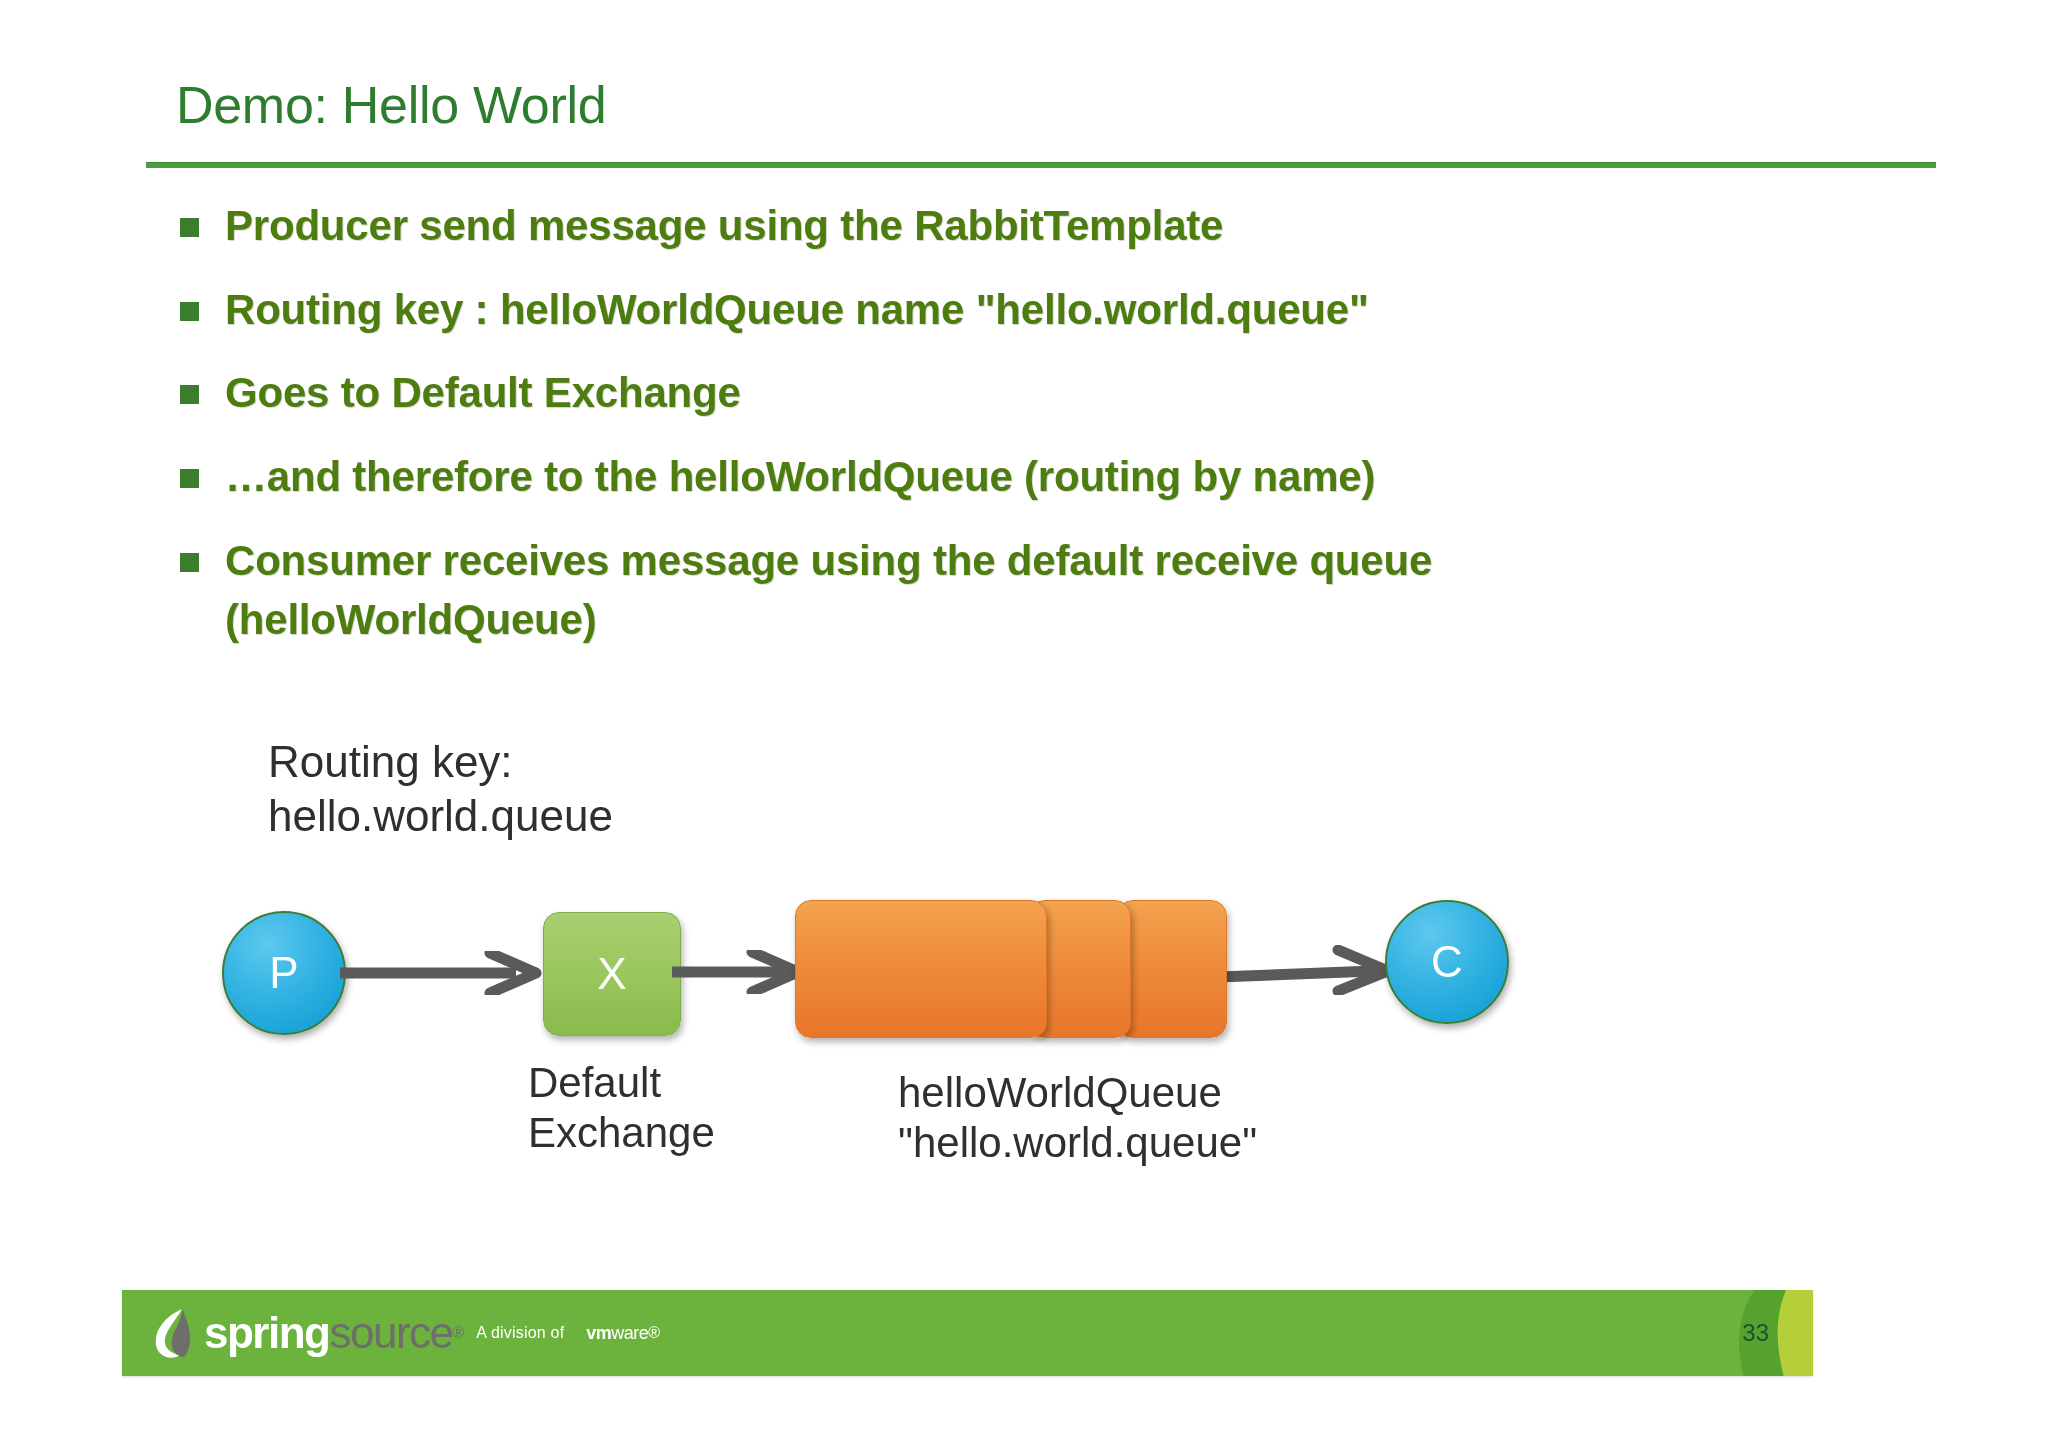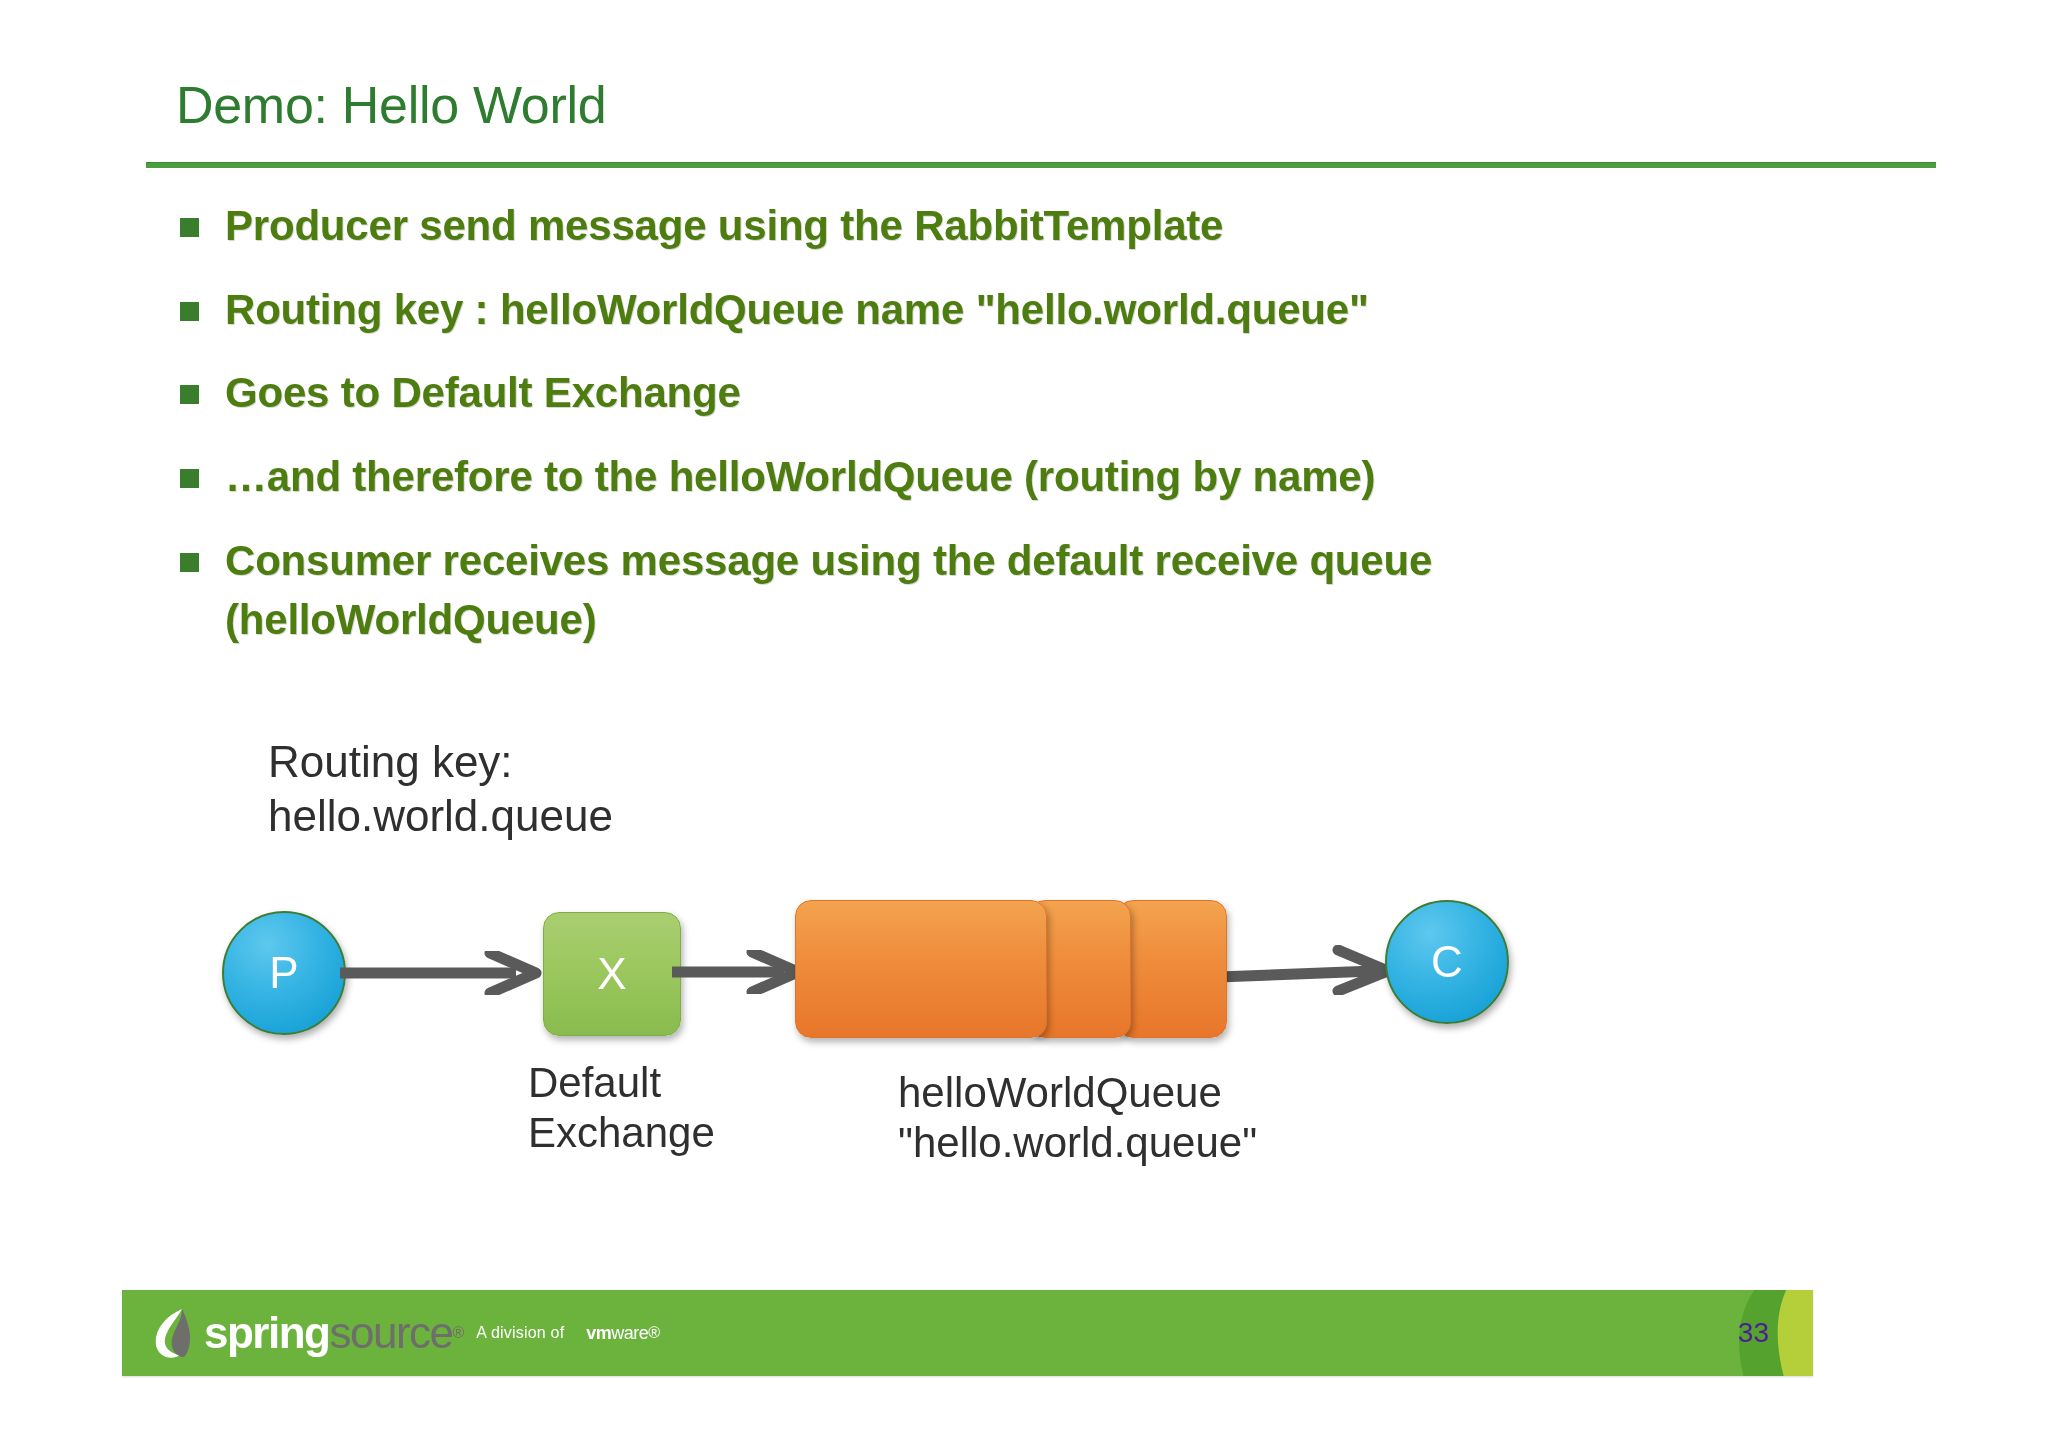--- a/index.html
+++ b/index.html
@@ -102,21 +102,21 @@
   .logo{position:absolute;left:30px;top:50%;transform:translateY(-50%);display:flex;align-items:center;}
   .logo-glyph{width:40px;height:52px;margin-right:12px;flex:0 0 40px;}
   .logo-spring{font-size:44px;font-weight:bold;color:#ffffff;letter-spacing:-1.5px;line-height:1;}
   .logo-source{font-size:44px;font-weight:normal;color:#6e6f6b;letter-spacing:-1.5px;line-height:1;}
   .logo-tm{font-size:16px;color:#6e6f6b;vertical-align:super;}
   .logo-div{font-size:16px;color:#ffffff;margin-left:12px;letter-spacing:0.2px;line-height:1;text-align:right;}
   .logo-vm{font-size:18px;font-weight:bold;color:#ffffff;letter-spacing:-0.5px;}
   .logo-vmw{font-weight:normal;}
   .page-num{
     position:absolute;right:44px;top:50%;transform:translateY(-50%);
-    font-size:28px;color:#4c1d95;line-height:1;z-index:5;
+    font-size:24px;color:#14532d;line-height:1;z-index:5;
   }
 </style>
 </head>
 <body>
 
 <div class="slide">
 
   <div class="title-block">
     <div class="slide-title">Demo: Hello World</div>
   </div>

